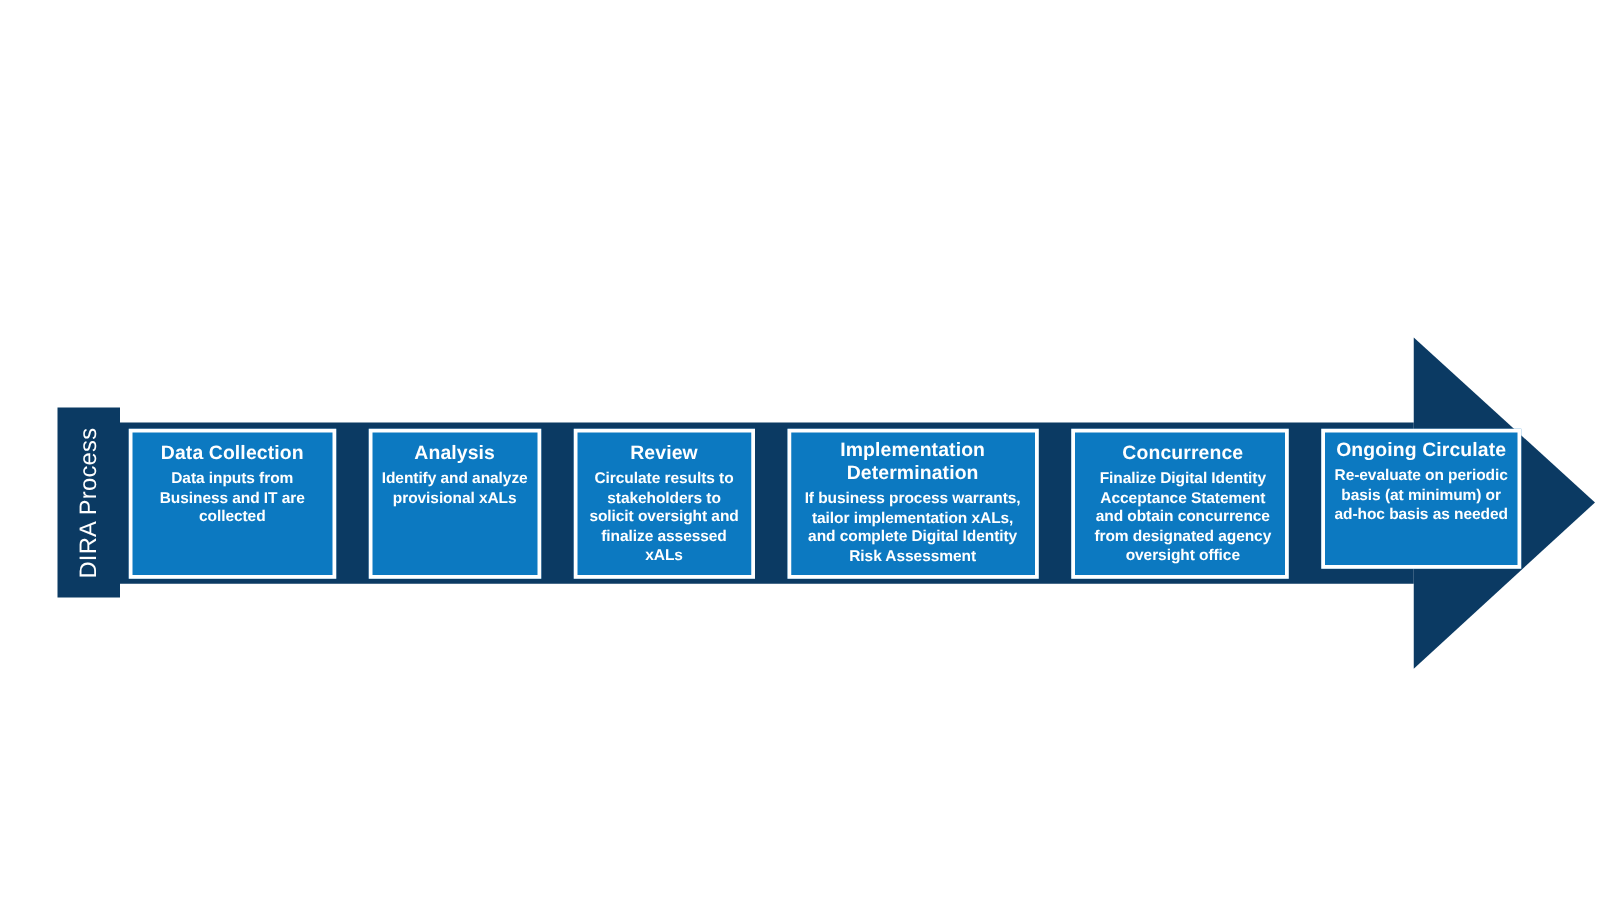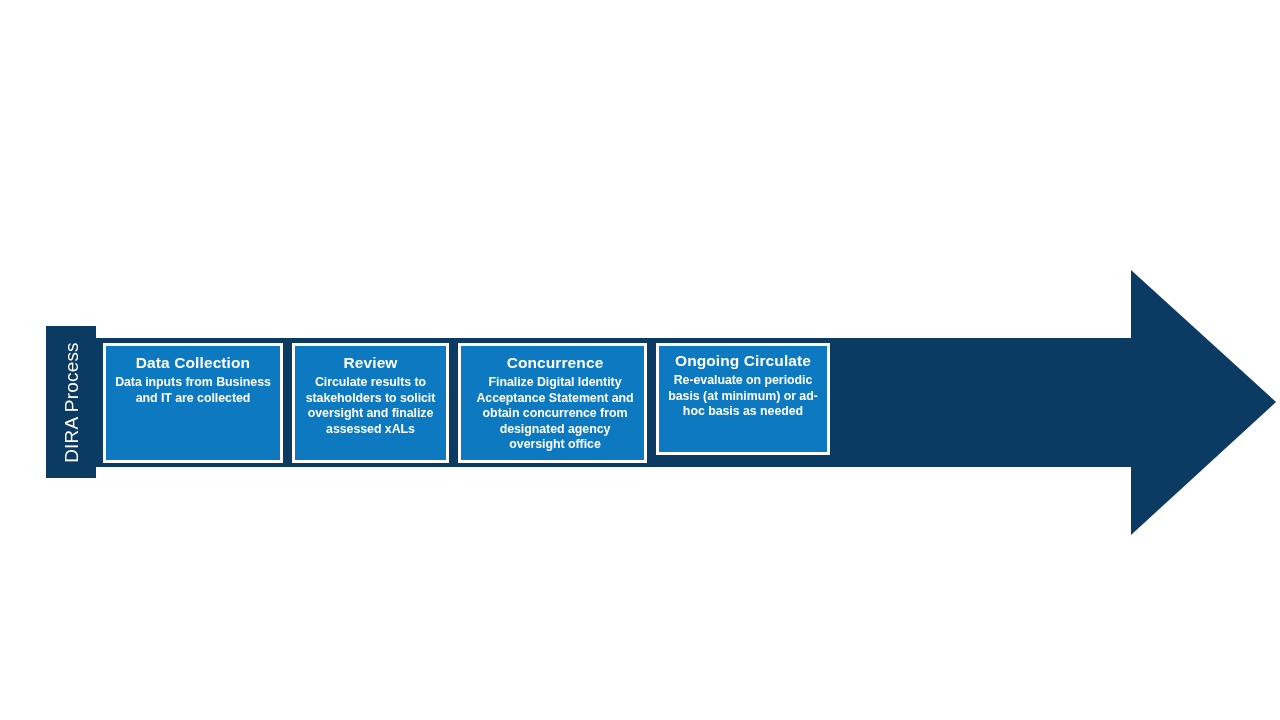--- a/index.html
+++ b/index.html
@@ -56,20 +56,21 @@
 
   
   .stages {
     position: absolute;
     left: 103px;
     top: 343px;
     width: 1114px;
     height: 120px;
     display: flex;
     align-items: flex-start;
+    gap: 17px;
   }
 
   .stage {
     background: #0c79c1;
     border: 3px solid #ffffff;
     box-sizing: border-box;
     padding: 6px 7px 4px 7px;
     text-align: center;
     color: #ffffff;
     margin-right: 9px;
@@ -123,26 +124,34 @@
     <span class="process-tab-label">DIRA Process</span>
   </div>
 
   <div class="stages">
 
     <div class="stage stage-1">
       <div class="stage-title">Data  Collection</div>
       <div class="stage-desc">Data inputs from Business and IT are collected</div>
     </div>
 
+    <div class="stage stage-2">
+      <div class="stage-title">Analysis</div>
+      <div class="stage-desc">Identify and analyze provisional xALs</div>
+    </div>
 
     <div class="stage stage-3">
       <div class="stage-title">Review</div>
       <div class="stage-desc">Circulate results to stakeholders to solicit oversight and finalize assessed xALs</div>
     </div>
 
+    <div class="stage stage-4">
+      <div class="stage-title">Implementation Determination</div>
+      <div class="stage-desc">If business process warrants, tailor implementation xALs, and complete Digital Identity Risk Assessment</div>
+    </div>
 
     <div class="stage stage-5">
       <div class="stage-title">Concurrence</div>
       <div class="stage-desc">Finalize Digital Identity Acceptance Statement and obtain concurrence from designated agency oversight office</div>
     </div>
 
     <div class="stage stage-6">
       <div class="stage-title">Ongoing Circulate</div>
       <div class="stage-desc">Re-evaluate on periodic basis (at minimum) or ad-hoc basis as needed</div>
     </div>

